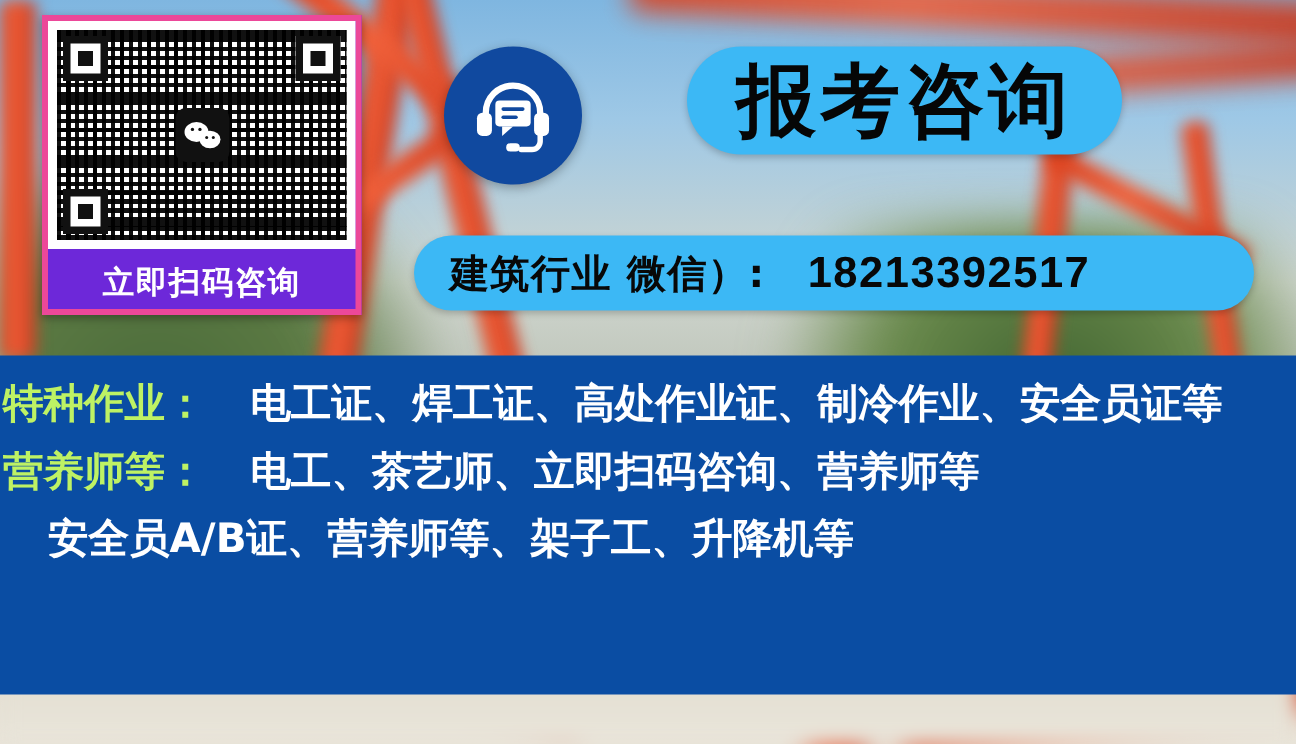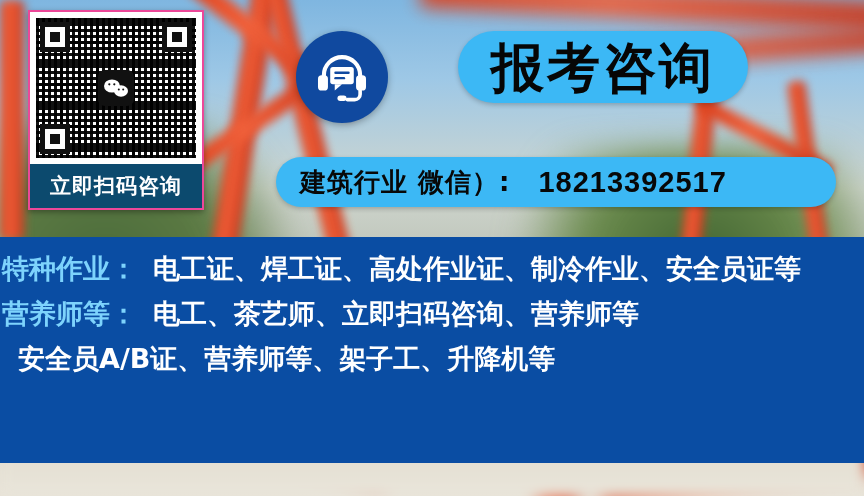--- a/index.html
+++ b/index.html
@@ -55,24 +55,24 @@
     left: 0; bottom: 0; width: 100%; height: 90px;
     background: linear-gradient(180deg, #cdc7b6 0%, #e2ddd0 40%, #e9e5da 100%);
     filter: blur(6px);
   }
 
   
   .qr-card {
     position: absolute;
     left: 28px;
     top: 10px;
-    width: 176px;
+    width: 213px;
     height: 200px;
-    background: #0c4a6e;
-    border: 2px solid #ec4899;
+    background: #6d28d9;
+    border: 4px solid #ec4899;
     box-sizing: border-box;
     box-shadow: 0 2px 6px rgba(0,0,0,.35);
   }
   .qr-inner {
     width: 100%;
     height: 152px;
     background: #ffffff;
     box-sizing: border-box;
     padding: 6px;
     position: relative;
@@ -205,31 +205,31 @@
     box-sizing: border-box;
   }
   .info-row {
     display: flex;
     align-items: baseline;
     height: 45px;
     padding-left: 2px;
     white-space: nowrap;
   }
   .info-row .cat {
-    color: #7dd3fc;
+    color: #bef264;
     font-size: 27px;
     font-weight: bold;
     letter-spacing: 0px;
     font-family: "DejaVu Sans", "Liberation Sans", sans-serif;
   }
   .info-row .items {
     color: #ffffff;
     font-size: 27px;
     font-weight: bold;
-    margin-left: 16px;
+    margin-left: 30px;
     letter-spacing: 0px;
     font-family: "DejaVu Sans", "Liberation Sans", sans-serif;
   }
 </style>
 </head>
 <body>
 
 <div id="poster">
 
   <div class="bg-photo">

